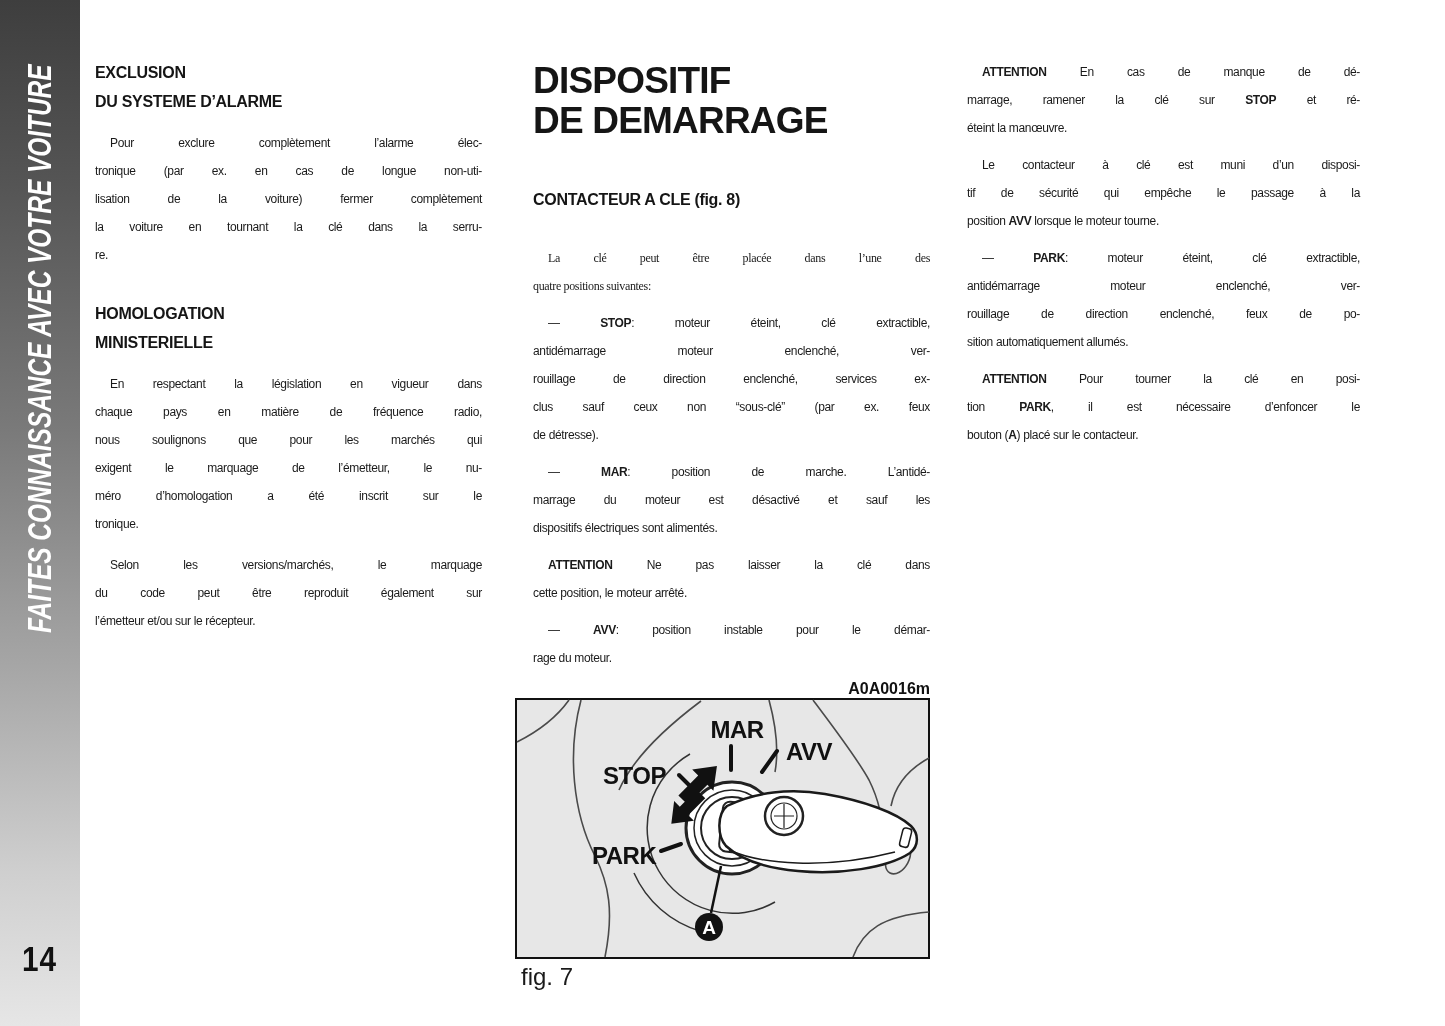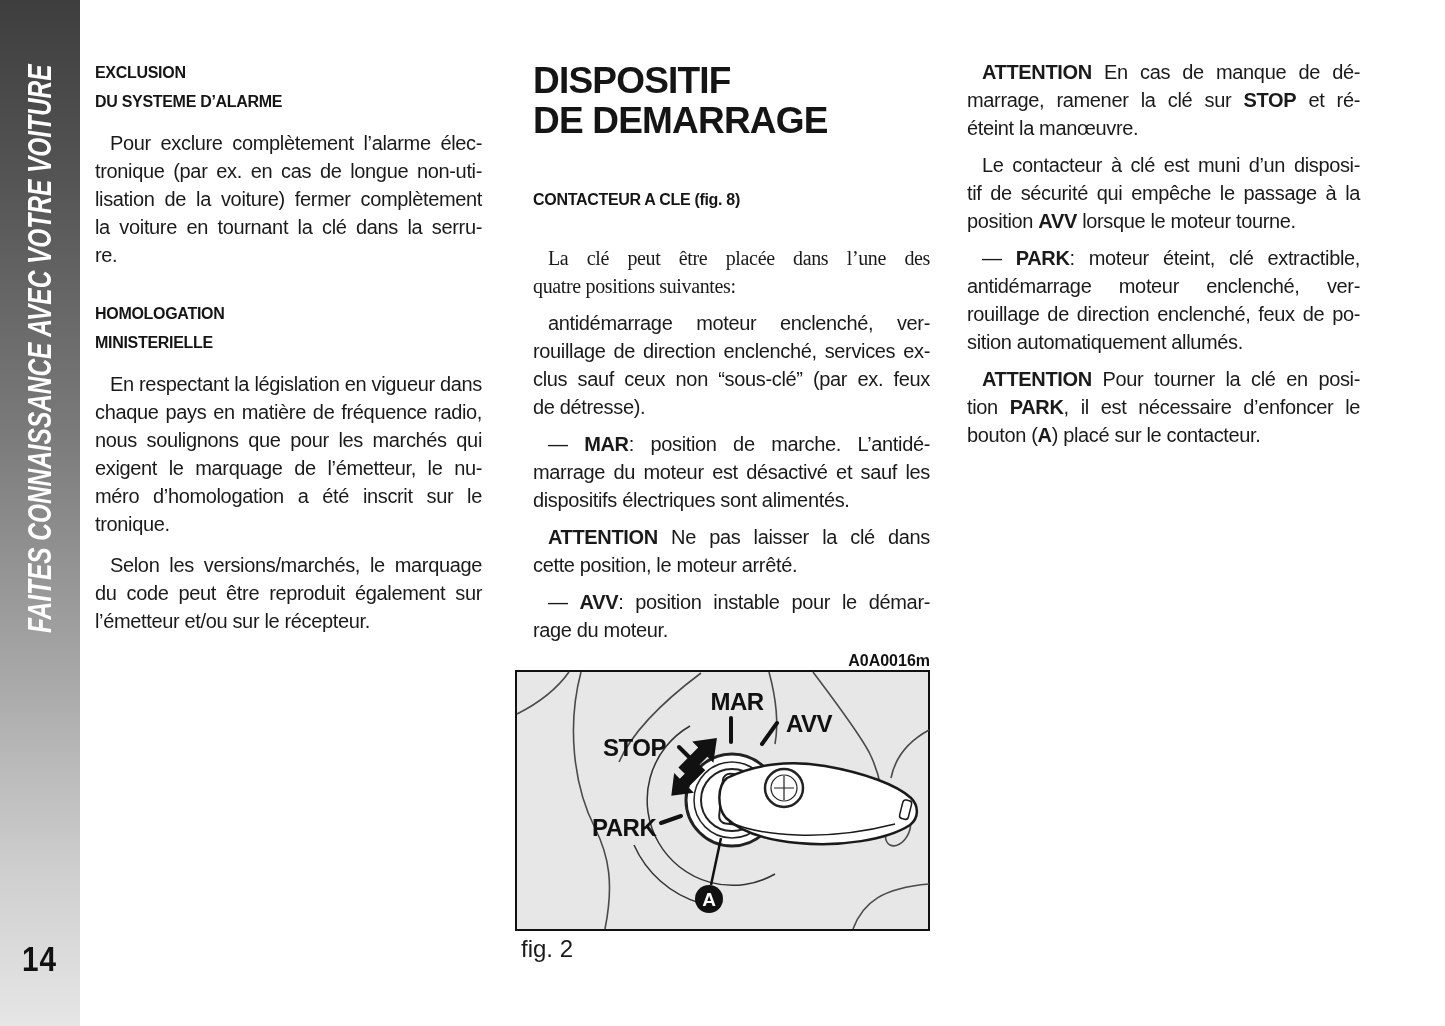--- a/index.html
+++ b/index.html
@@ -14,21 +14,21 @@
     font-style:italic; font-weight:bold; font-size:33px; color:#ffffff; }
   .pagenum { position:absolute; left:22px; top:939px; font-size:35px; font-weight:bold;
     color:#111; transform:scaleX(.85); transform-origin:0 0; letter-spacing:1px; }
 
   
   .col { position:absolute; top:58px; }
   #col1 { left:95px;  width:387px; }
   #col2 { left:533px; width:397px; top:57px; }
   #col3 { left:967px; width:393px; }
 
-  .para { font-size:20px; line-height:28px; letter-spacing:-0.35px; }
+  .para { font-size:12px; line-height:28px; letter-spacing:-0.35px; }
   .ln { text-align:justify; text-align-last:justify; }
   .para .ln:last-child { text-align-last:left; }
   .para .ln:first-child { text-indent:15px; }
   .ln b { font-weight:bold; }
 
   .heading { font-weight:bold; font-size:16px; line-height:29px; letter-spacing:-0.3px; color:#151515; }
   .heading .ln { text-align:left; text-align-last:left; text-indent:0; }
   .title { font-weight:bold; font-size:37px; line-height:40px; letter-spacing:-0.8px;
            padding-top:4px; color:#151515; }
   .title .ln { text-align:left; text-align-last:left; }
@@ -93,20 +93,21 @@
     <div class="title">
         <div class="ln">DISPOSITIF</div>
         <div class="ln">DE DEMARRAGE</div>
       </div>
     <div class="heading mt44">CONTACTEUR A CLE (fig. 8)</div>
     <div class="para mt16">
         <div class="ln">La clé peut être placée dans l’une des</div>
         <div class="ln">quatre positions suivantes:</div>
       </div>
     <div class="para mt9">
+        <div class="ln">— <b>STOP</b>: moteur éteint, clé extractible,</div>
         <div class="ln">antidémarrage moteur enclenché, ver-</div>
         <div class="ln">rouillage de direction enclenché, services ex-</div>
         <div class="ln">clus sauf ceux non “sous-clé” (par ex. feux</div>
         <div class="ln">de détresse).</div>
       </div>
     <div class="para mt9">
         <div class="ln">— <b>MAR</b>: position de marche. L’antidé-</div>
         <div class="ln">marrage du moteur est désactivé et sauf les</div>
         <div class="ln">dispositifs électriques sont alimentés.</div>
       </div>
@@ -171,21 +172,21 @@
 
         <line x1="206" y1="168" x2="196" y2="215" stroke="#111" stroke-width="2.5"></line>
         <circle cx="194" cy="229" r="14" fill="#111"></circle>
         <text class="figlabel-a" x="194" y="236" text-anchor="middle">A</text>
 
         <text class="figlabel" x="222" y="40" text-anchor="middle">MAR</text>
         <text class="figlabel" x="271" y="62">AVV</text>
         <text class="figlabel" x="88" y="86">STOP</text>
         <text class="figlabel" x="77" y="166">PARK</text>
       </svg>
-      <div class="fig-caption">fig. 2</div>
+      <div class="fig-caption">fig. 7</div>
     </div>
   </div>
 
   <div class="col" id="col3">
     <div class="para">
         <div class="ln"><b>ATTENTION</b> En cas de manque de dé-</div>
         <div class="ln">marrage, ramener la clé sur <b>STOP</b> et ré-</div>
         <div class="ln">éteint la manœuvre.</div>
       </div>
     <div class="para mt9">

